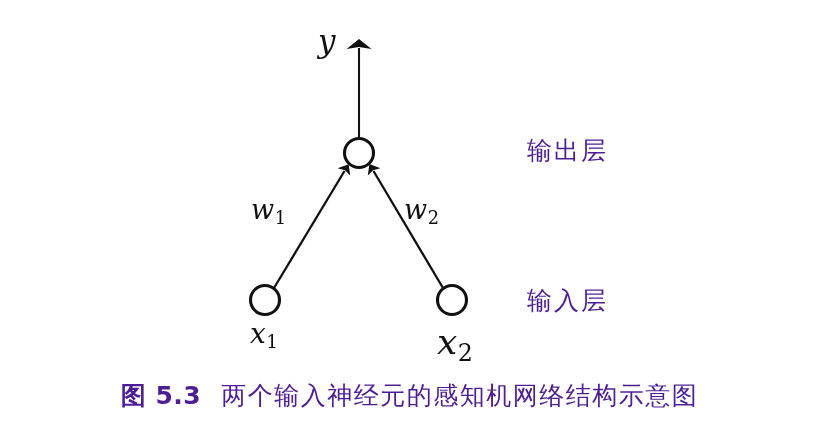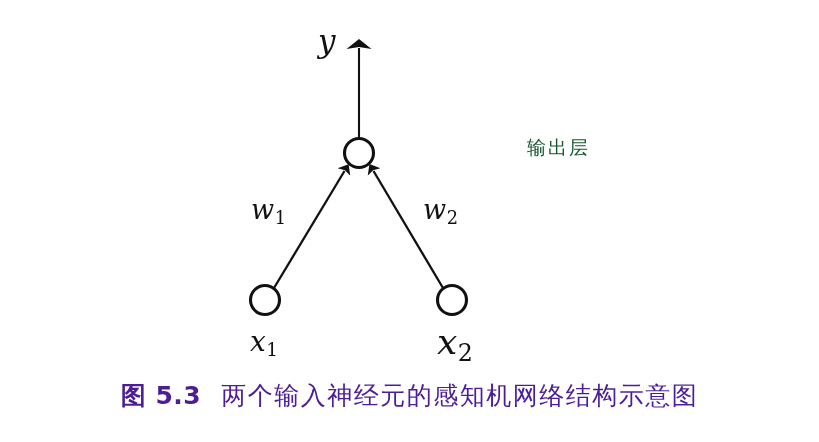--- a/index.html
+++ b/index.html
@@ -47,41 +47,41 @@
     left: 318px;
     top: 26px;
     font-size: 31px;
   }
   #label-w1 {
     left: 251px;
     top: 196px;
     font-size: 27px;
   }
   #label-w2 {
-    left: 423px;
+    left: 404px;
     top: 196px;
     font-size: 27px;
   }
   #label-x1 {
     left: 250px;
-    top: 328px;
+    top: 320px;
     font-size: 28px;
   }
   #label-x2 {
     left: 437px;
     top: 324px;
     font-size: 36px;
   }
   .layer-label {
     position: absolute;
     font-family: "DejaVu Sans", "Liberation Sans", sans-serif;
-    font-size: 19px;
+    font-size: 25px;
     letter-spacing: 2px;
     white-space: nowrap;
-    color: #14532d;
+    color: #4c1d95;
     line-height: 1;
   }
   #label-output-layer {
     left: 527px;
     top: 138px;
   }
   #label-input-layer {
     left: 527px;
     top: 288px;
   }
@@ -152,18 +152,19 @@
   <div class="math-label" id="label-x1">
     <span>x</span><span class="sub">1</span>
   </div>
 
   <div class="math-label" id="label-x2">
     <span>x</span><span class="sub">2</span>
   </div>
 
   <div class="layer-label" id="label-output-layer">输出层</div>
 
+  <div class="layer-label" id="label-input-layer">输入层</div>
 
   <div id="figure-caption">
     <span class="cap-num">图 5.3</span><span class="cap-gap"></span><span class="cap-text">两个输入神经元的感知机网络结构示意图</span>
   </div>
 
 </div>
 
 </body></html>

